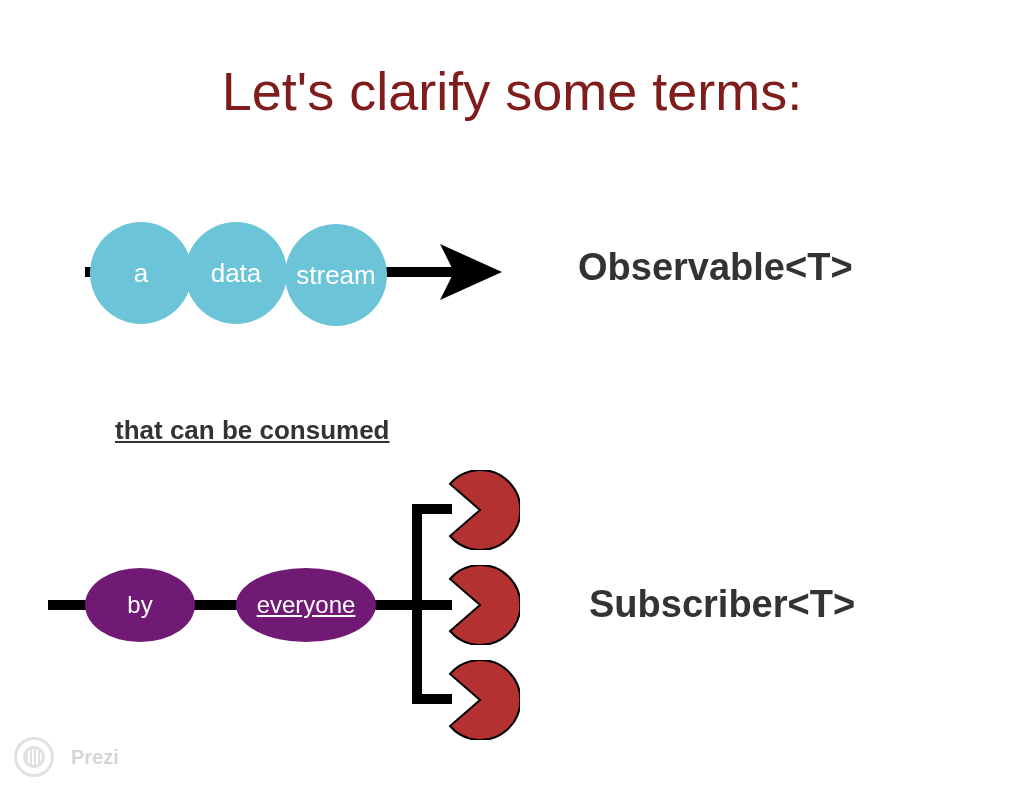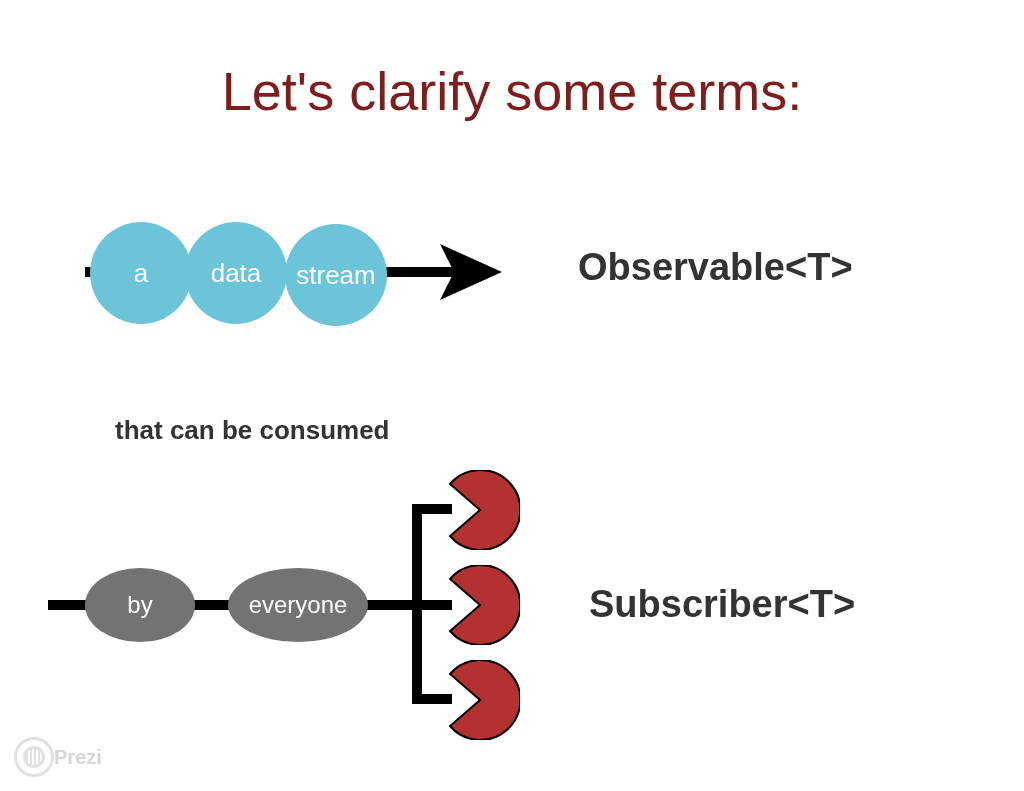--- a/index.html
+++ b/index.html
@@ -62,42 +62,43 @@
     margin-left: 18px;
   }
   
   .connector-text {
     position: absolute;
     top: 415px;
     left: 115px;
     font-size: 26px;
     font-weight: 700;
     color: #333333;
+    text-decoration: underline;
   }
   
   .sub-line {
     position: absolute;
     top: 600px;
     left: 48px;
     width: 378px;
     height: 10px;
     background: #000000;
   }
   .ellipse-blue {
     position: absolute;
-    background: #737373;
+    background: #701a75;
     border-radius: 50%;
     color: #ffffff;
     display: flex;
     align-items: center;
     justify-content: center;
     font-size: 24px;
   }
   .e1 { top: 568px; left: 85px;  width: 110px; height: 74px; }
-  .e2 { top: 568px; left: 228px; width: 140px; height: 74px; }
+  .e2 { top: 568px; left: 236px; width: 140px; height: 74px; text-decoration: underline; }
   
   .br-v { position:absolute; left:412px; top:504px; width:10px; height:200px; background:#000; }
   .br-t { position:absolute; left:412px; top:504px; width:40px; height:10px; background:#000; }
   .br-m { position:absolute; left:412px; top:600px; width:40px; height:10px; background:#000; }
   .br-b { position:absolute; left:412px; top:694px; width:40px; height:10px; background:#000; }
   
   .pac {
     position: absolute;
     width: 80px;
     height: 80px;
@@ -114,21 +115,21 @@
     color: #333333;
     margin-left: 19px;
   }
   
   .prezi {
     position: absolute;
     left: 14px;
     bottom: 14px;
     display: flex;
     align-items: center;
-    gap: 0;
+    gap: 17px;
     opacity: 0.35;
     color: #888;
     font-weight: 700;
     font-size: 20px;
   }
   .prezi-ring {
     width: 34px; height: 34px;
     border: 3px solid #aaa;
     border-radius: 50%;
     display:flex; align-items:center; justify-content:center;

